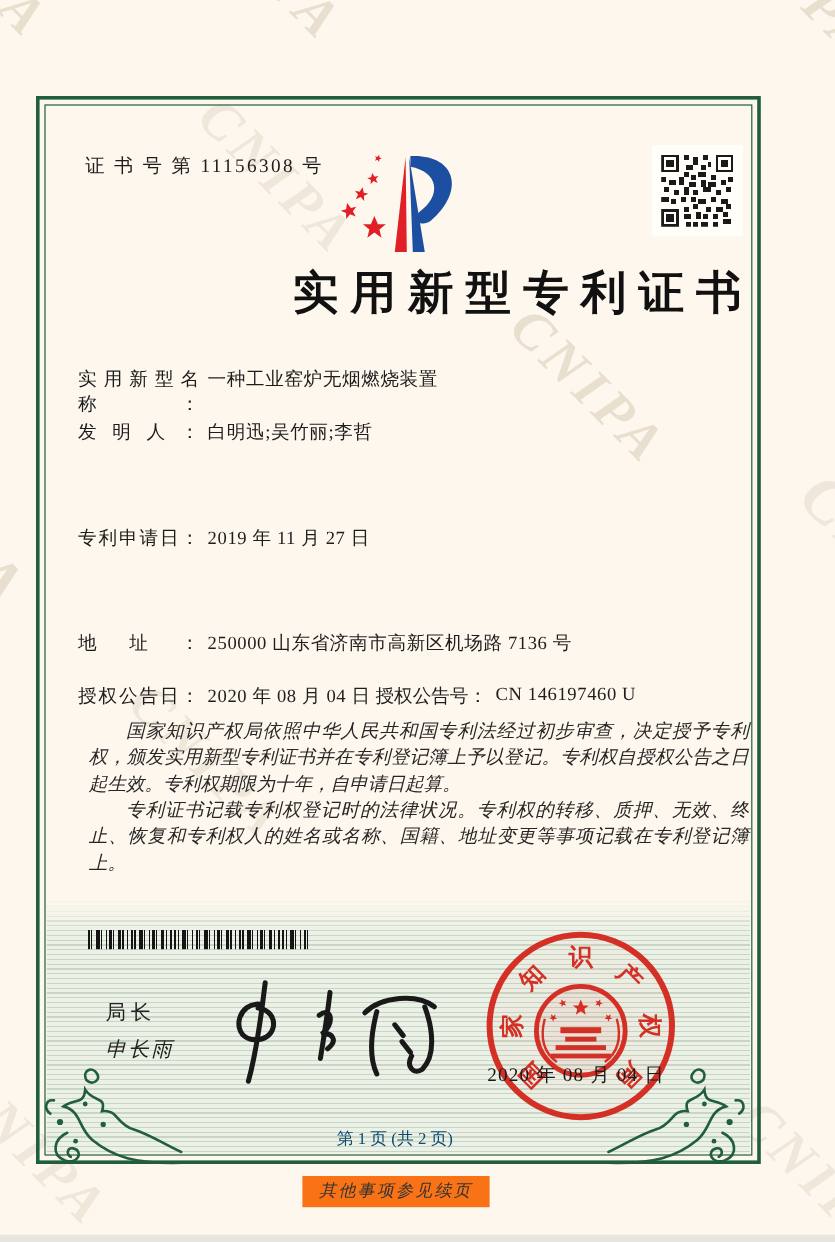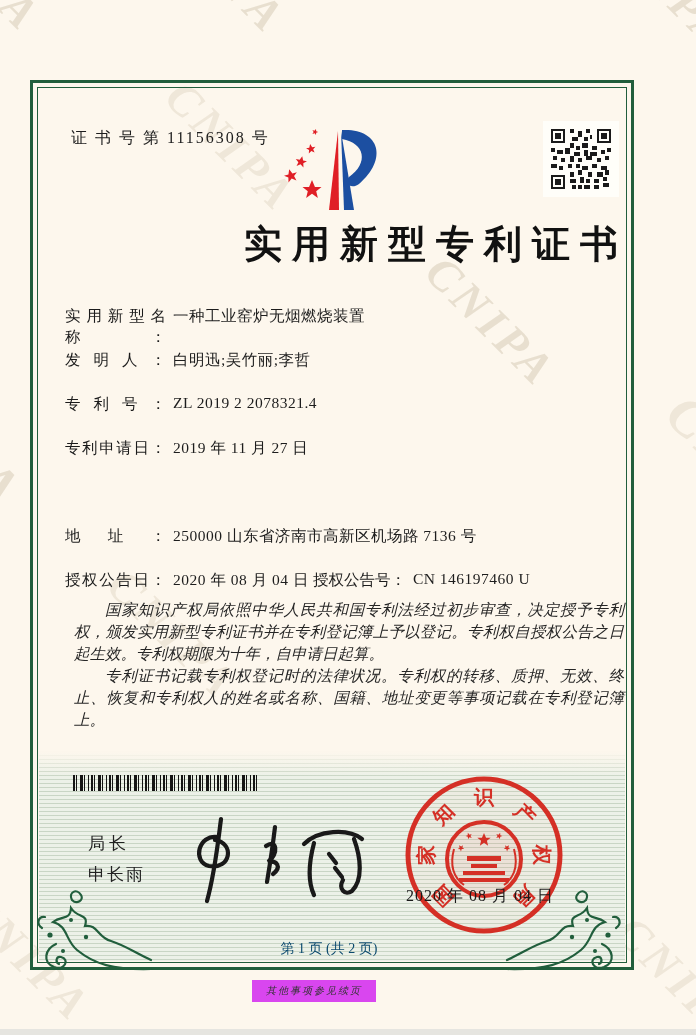--- a/index.html
+++ b/index.html
@@ -54,31 +54,31 @@
   .barcode{
     position:absolute;left:73px;top:775px;width:186px;height:16px;
     background:repeating-linear-gradient(90deg,
       #141414 0 2px,transparent 2px 3px,
       #141414 3px 4px,transparent 4px 7px,
       #141414 7px 10px,transparent 10px 11px,
       #141414 11px 12px,transparent 12px 15px,
       #141414 15px 16px,transparent 16px 18px);
   }
   .signer-title{position:absolute;left:88px;top:832px;font-size:17px;letter-spacing:4px;color:#222;}
-  .signer-name{position:absolute;left:88px;top:863px;font-size:17px;letter-spacing:2px;color:#222;}
+  .signer-name{position:absolute;left:88px;top:863px;font-size:17px;letter-spacing:2px;color:#222;font-style:italic;}
   .signature{position:absolute;left:178px;top:810px;}
   .seal{position:absolute;left:402px;top:773px;opacity:0.95;}
   .seal-date{position:absolute;left:406px;top:886px;font-size:16px;letter-spacing:1px;color:#1a1a1a;z-index:5;}
   .page-num{position:absolute;left:30px;top:940px;width:598px;text-align:center;
     font-size:14px;color:#0c4a6e;}
   .corner{position:absolute;z-index:4;}
   .corner.right{transform:scaleX(-1);}
   .cont-note{
-    position:absolute;left:252px;top:980px;background:#d946ef;padding:4px 14px;
-    font-size:10px;font-style:italic;letter-spacing:2px;color:#333;
+    position:absolute;left:252px;top:980px;background:#f97316;padding:4px 14px;
+    font-size:14px;font-style:italic;letter-spacing:2px;color:#333;
   }
   .page-edge{position:absolute;left:0;bottom:0;width:100%;height:6px;background:#e6e5e0;}
 </style>
 </head>
 <body>
 
 <div class="page">
 
   <div class="wm" style="left:-105px;top:-60px;">CNIPA</div>
   <div class="wm" style="left:140px;top:-58px;">CNIPA</div>
@@ -175,24 +175,20 @@
   <div class="title">实用新型专利证书</div>
 
   <div class="field-row" style="top:306px;">
     <span class="f-label">实用新型名称：</span>
     <span class="f-value">一种工业窑炉无烟燃烧装置</span>
   </div>
   <div class="field-row" style="top:350px;">
     <span class="f-label">发明人：</span>
     <span class="f-value">白明迅;吴竹丽;李哲</span>
   </div>
-  <div class="field-row" style="top:394px;">
-    <span class="f-label">专利号：</span>
-    <span class="f-value">ZL 2019 2 2078321.4</span>
-  </div>
   <div class="field-row" style="top:438px;font-family:Liberation Serif, serif;">
     <span class="f-label">专利申请日：</span>
     <span class="f-value">2019 年 11 月 27 日</span>
   </div>
   <div class="field-row" style="top:526px;">
     <span class="f-label">地址：</span>
     <span class="f-value">250000  山东省济南市高新区机场路 7136 号</span>
   </div>
   <div class="field-row" style="top:570px;">
     <span class="f-label">授权公告日：</span>

